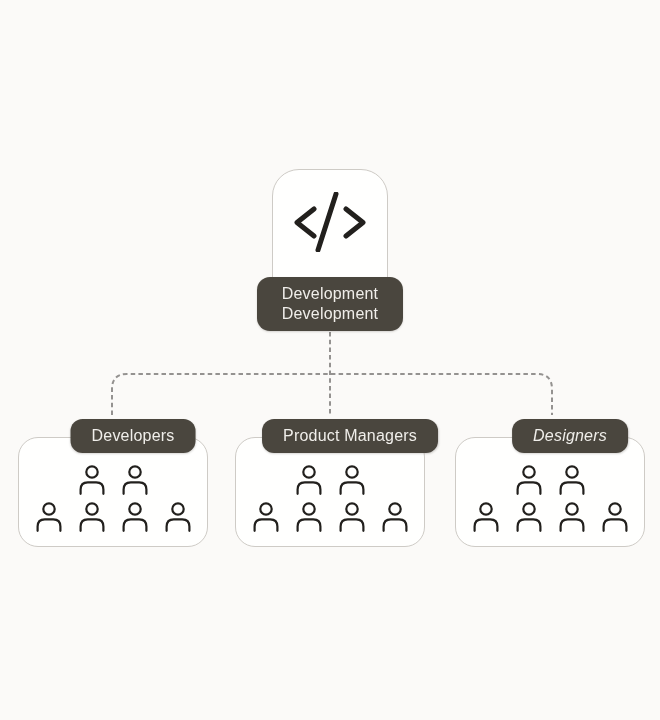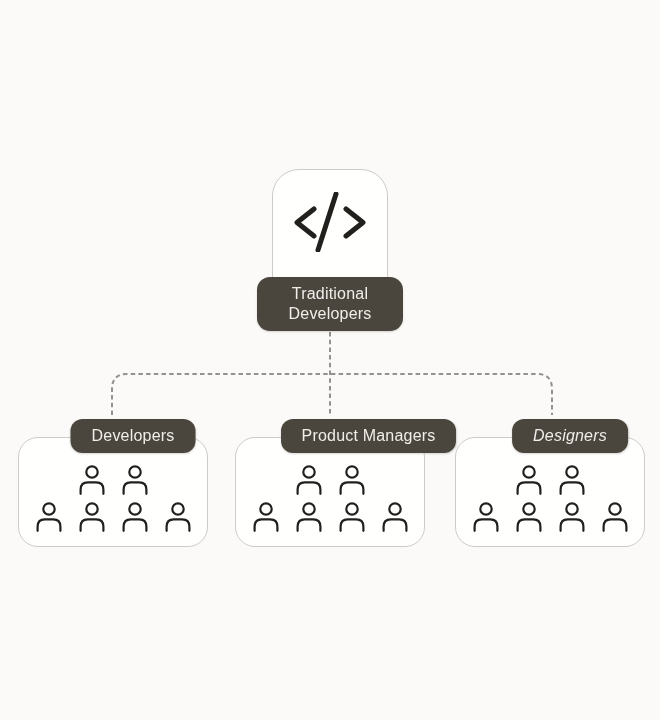--- a/index.html
+++ b/index.html
@@ -76,21 +76,21 @@
 
   
   .group {
     position: absolute;
     top: 419px;
     width: 230px;
     height: 130px;
     z-index: 2;
   }
   .g-dev { left: 18px; }
-  .g-pm  { left: 235px; padding-left: 37px; }
+  .g-pm  { left: 235px; }
   .g-des { left: 455px; font-style: italic; }
   .group-pill {
     left: 50%; top: 0;
     transform: translateX(-50%);
     white-space: nowrap;
     padding: 8px 21px;
     border-radius: 12px;
   }
   .group-box {
     position: absolute;
@@ -129,21 +129,21 @@
     <path d="M112 415 L112 389 Q112 374 127 374 L537 374 Q552 374 552 389 L552 415"></path>
   </svg>
 
   <div class="icon-card">
     <svg class="code-icon" viewBox="0 0 72 60" aria-hidden="true">
       <polyline points="20,17 3,30.5 20,44"></polyline>
       <line x1="42" y1="2" x2="24" y2="58"></line>
       <polyline points="52,17 69,30.5 52,44"></polyline>
     </svg>
   </div>
-  <div class="pill top-pill">Traditional Developers</div>
+  <div class="pill top-pill">Development Development</div>
 
   <section class="group g-dev">
     <div class="group-box">
       <div class="people-row">
   <svg class="person-icon" viewBox="0 0 30 31" aria-hidden="true">
     <circle cx="15" cy="8" r="5.7"></circle>
     <path d="M3.6 29.8 L3.6 25.5 Q3.6 18.3 10.8 18.3 L19.2 18.3 Q26.4 18.3 26.4 25.5 L26.4 29.8"></path>
   </svg>
 
   <svg class="person-icon" viewBox="0 0 30 31" aria-hidden="true">

